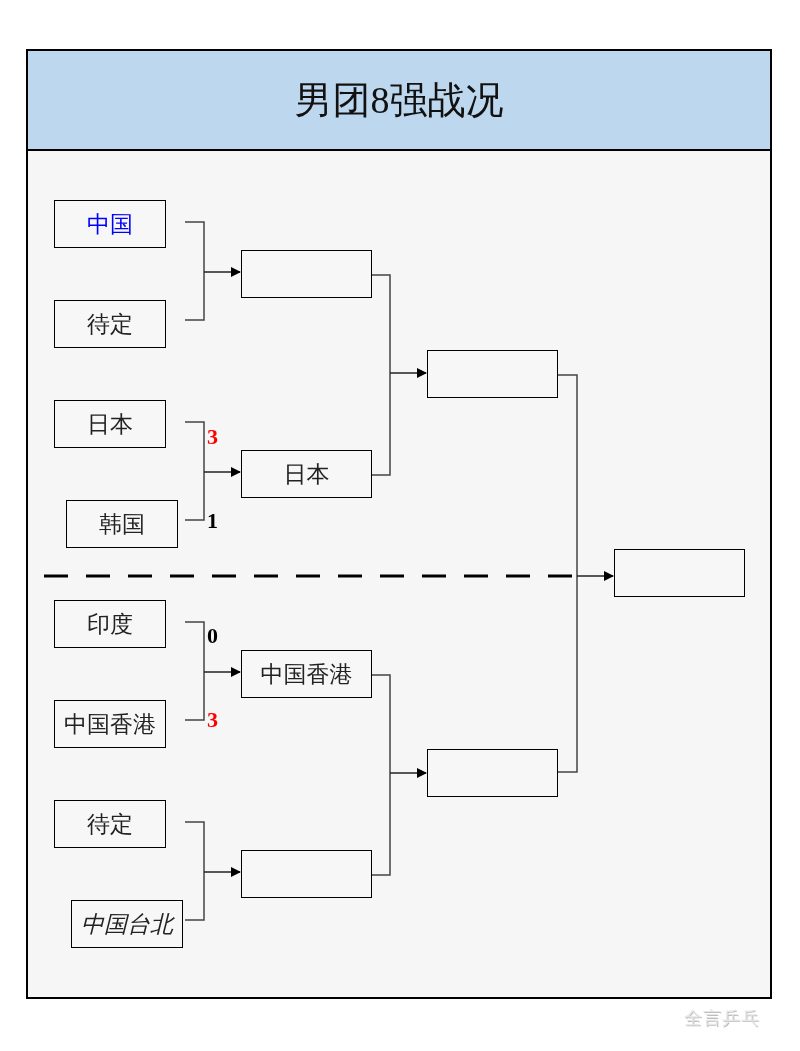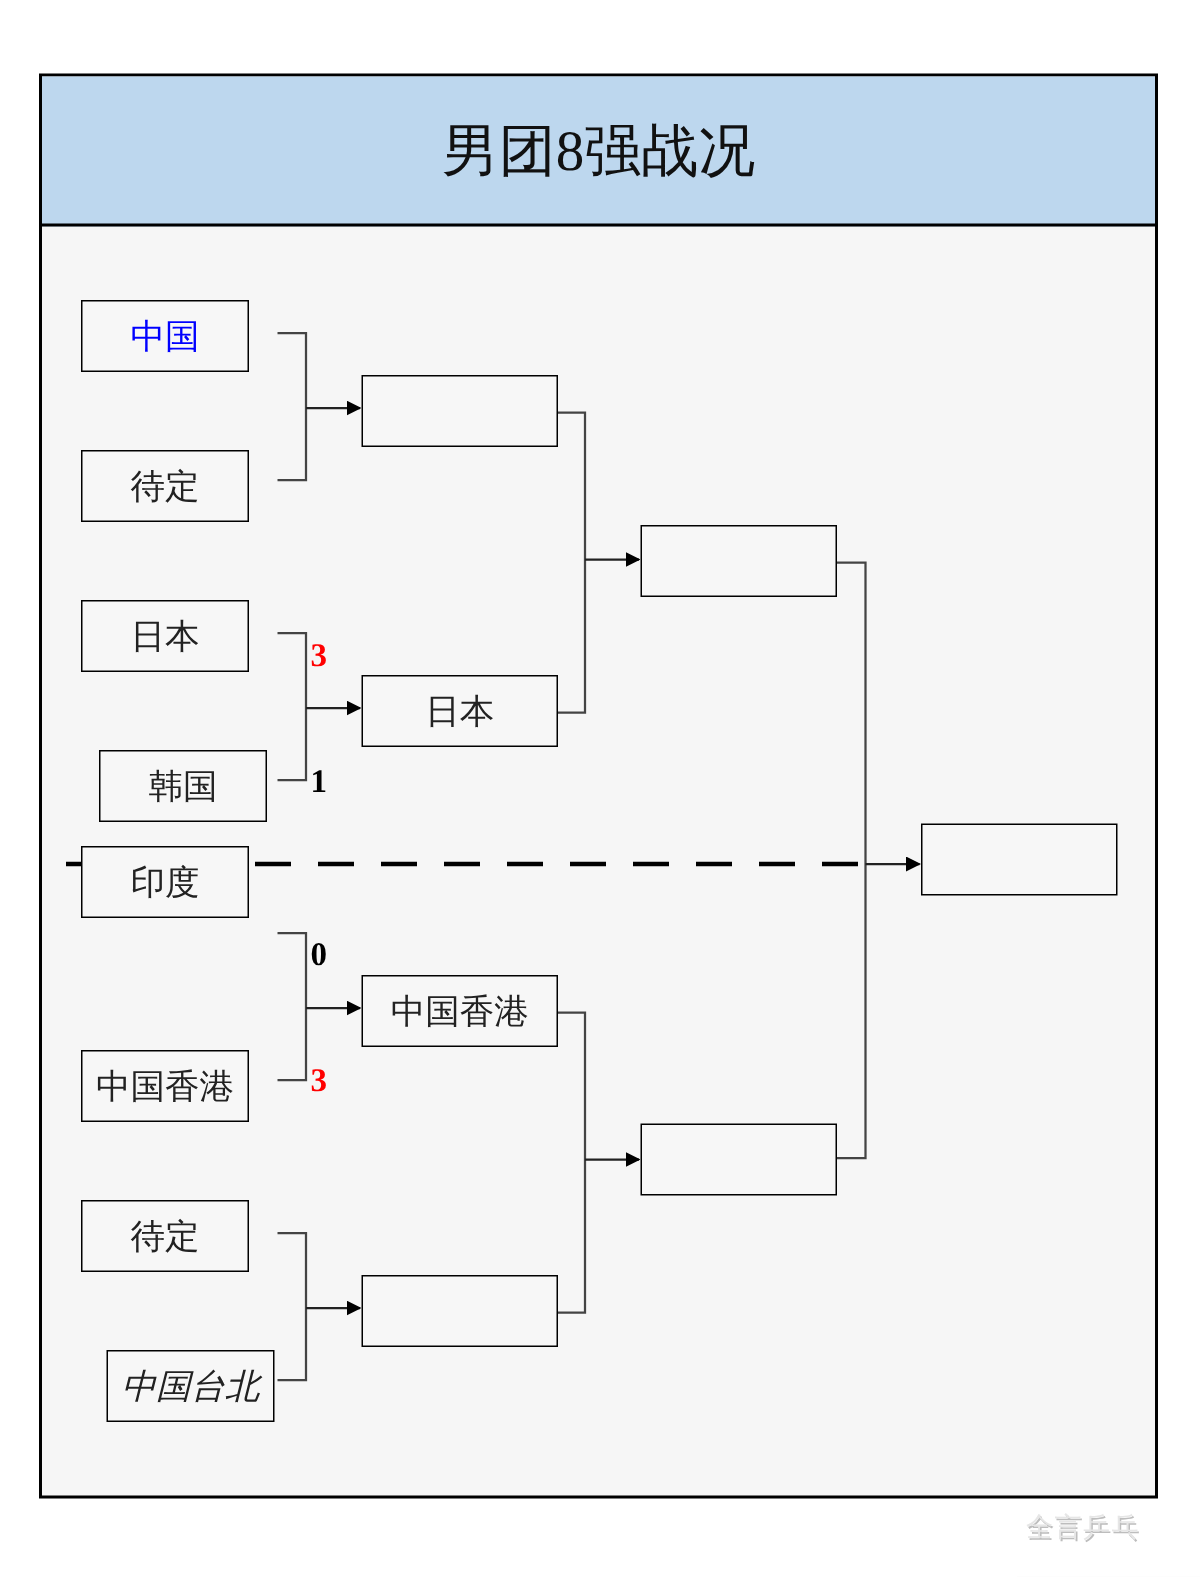--- a/index.html
+++ b/index.html
@@ -68,21 +68,21 @@
   </div>
 <div class="box" style="left:54px;top:300px;">
     <span>待定</span>
   </div>
 <div class="box" style="left:54px;top:400px;">
     <span>日本</span>
   </div>
 <div class="box" style="left:54px;top:500px;margin-left:12px;">
     <span>韩国</span>
   </div>
-<div class="box" style="left:54px;top:564px;">
+<div class="box" style="left:54px;top:600px;">
     <span>印度</span>
   </div>
 <div class="box" style="left:54px;top:700px;">
     <span>中国香港</span>
   </div>
 <div class="box" style="left:54px;top:800px;">
     <span>待定</span>
   </div>
 <div class="box" style="left:71px;top:900px;font-style:italic;">
     <span>中国台北</span>

